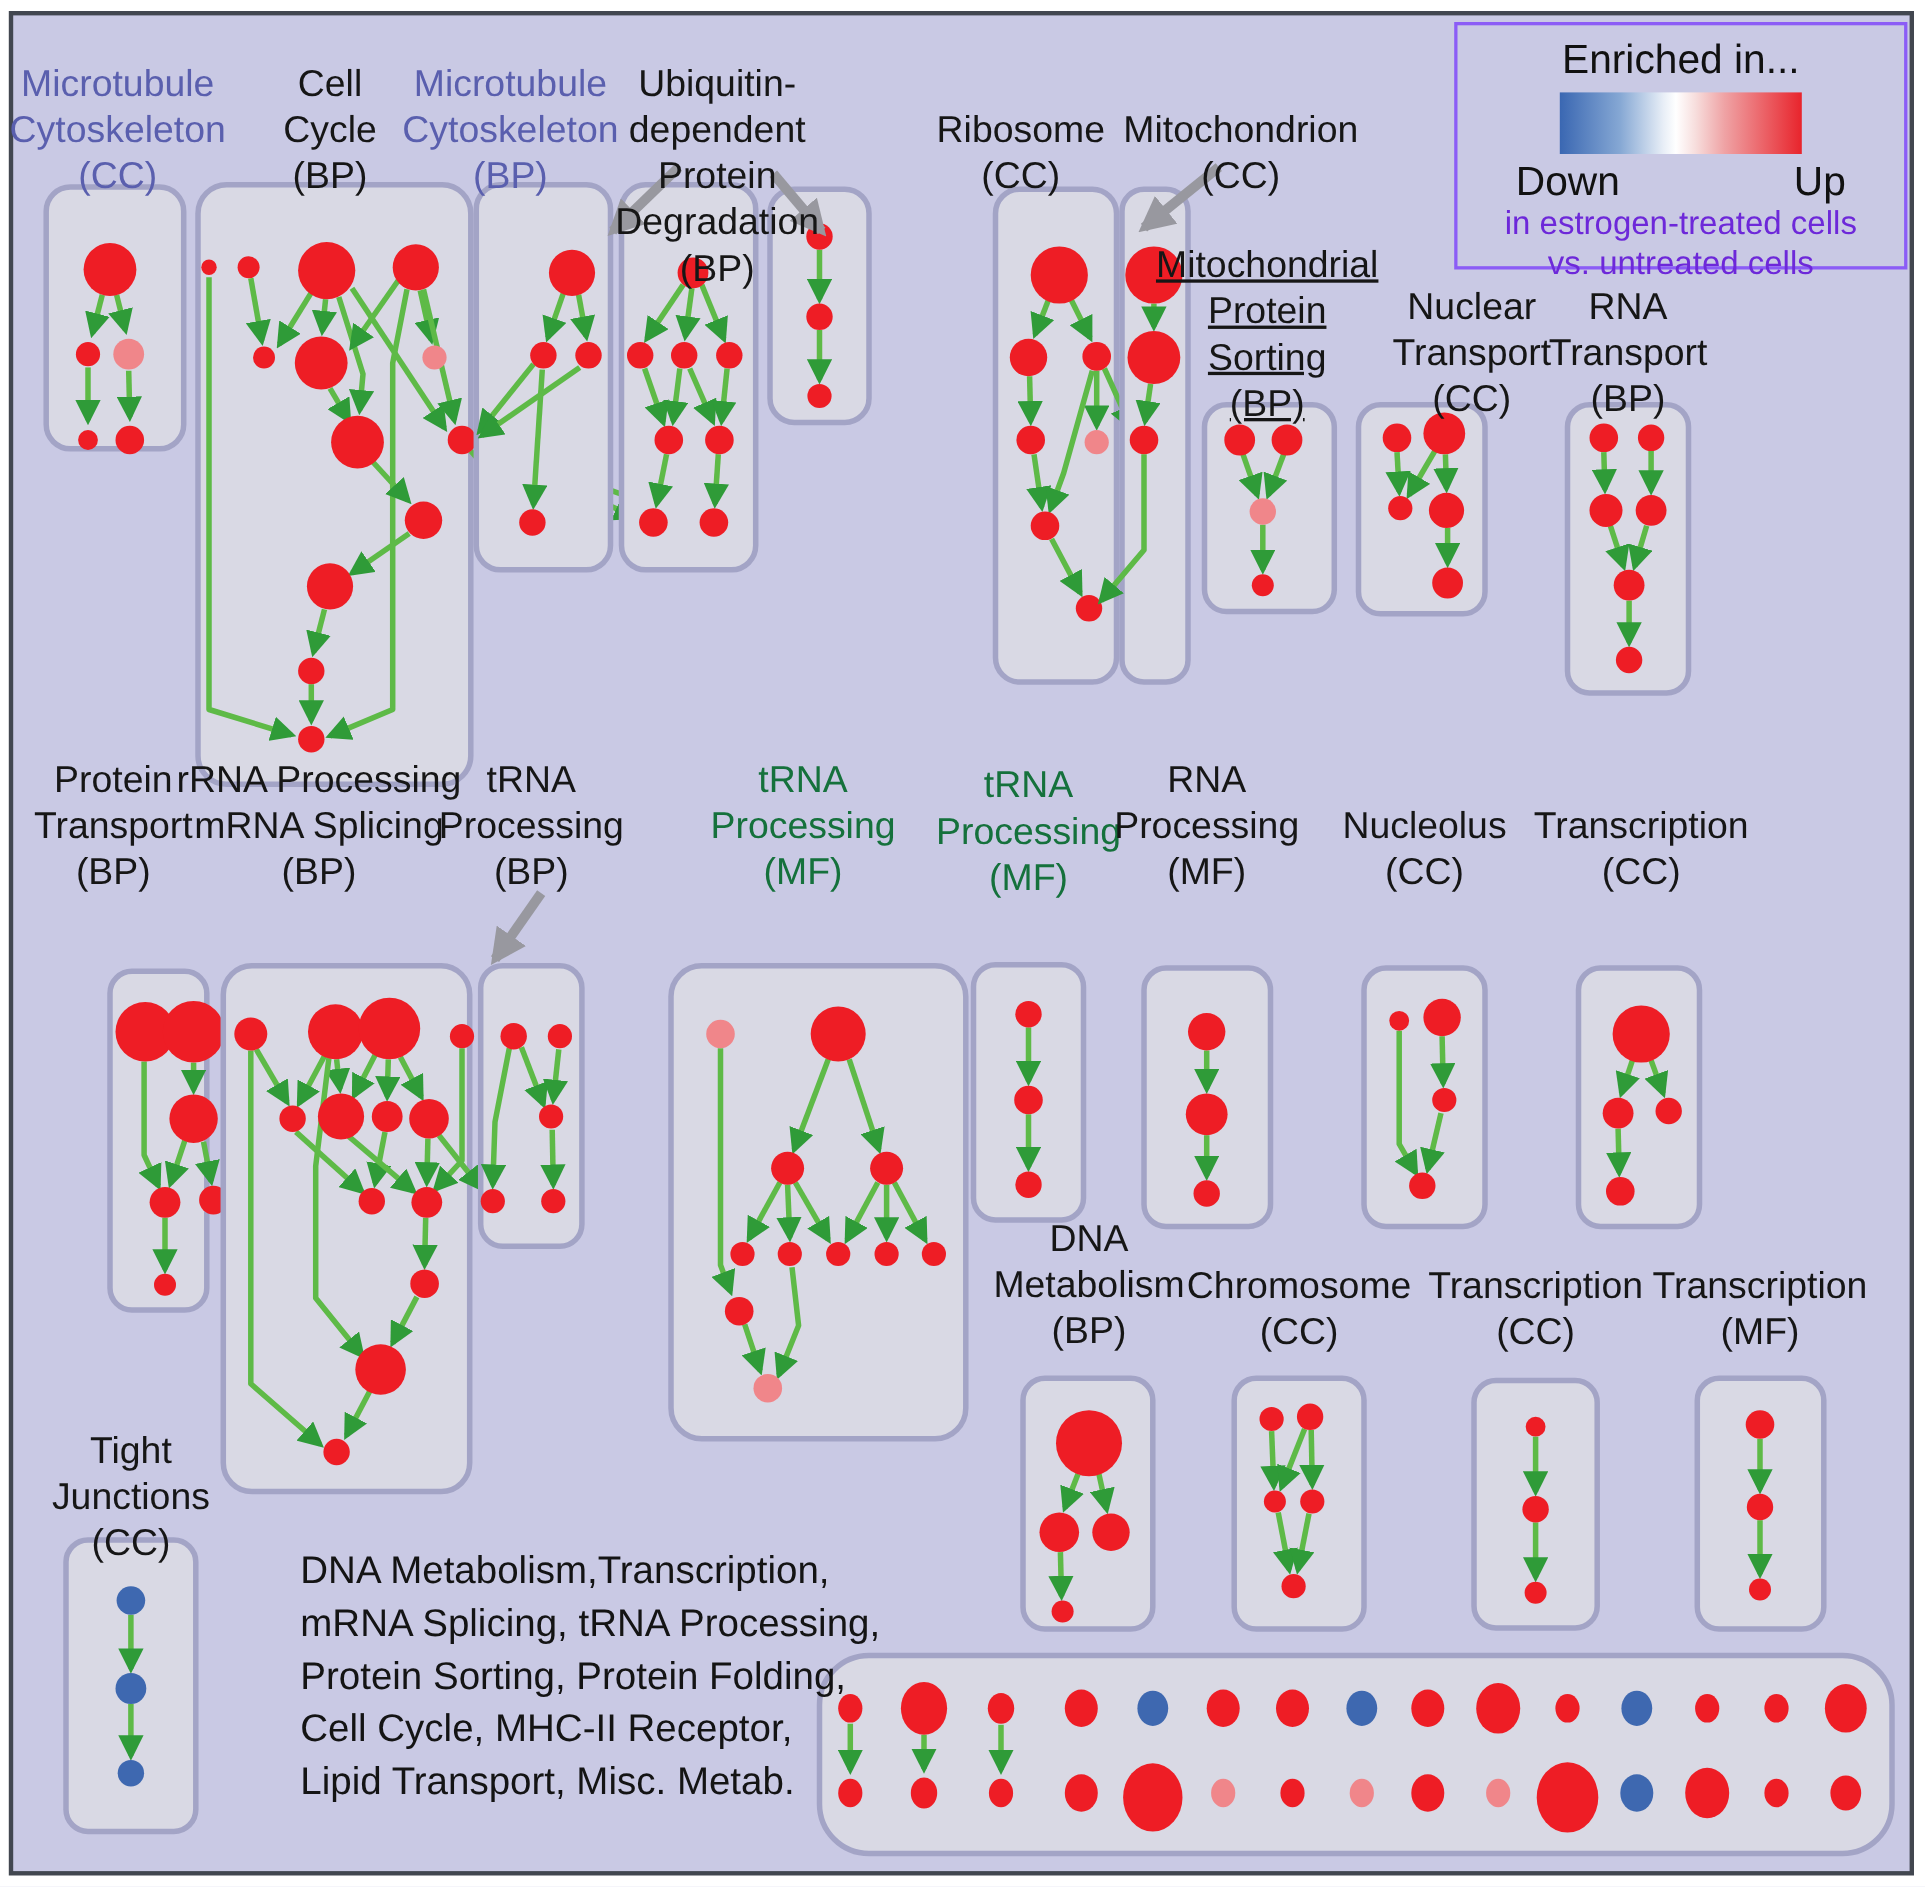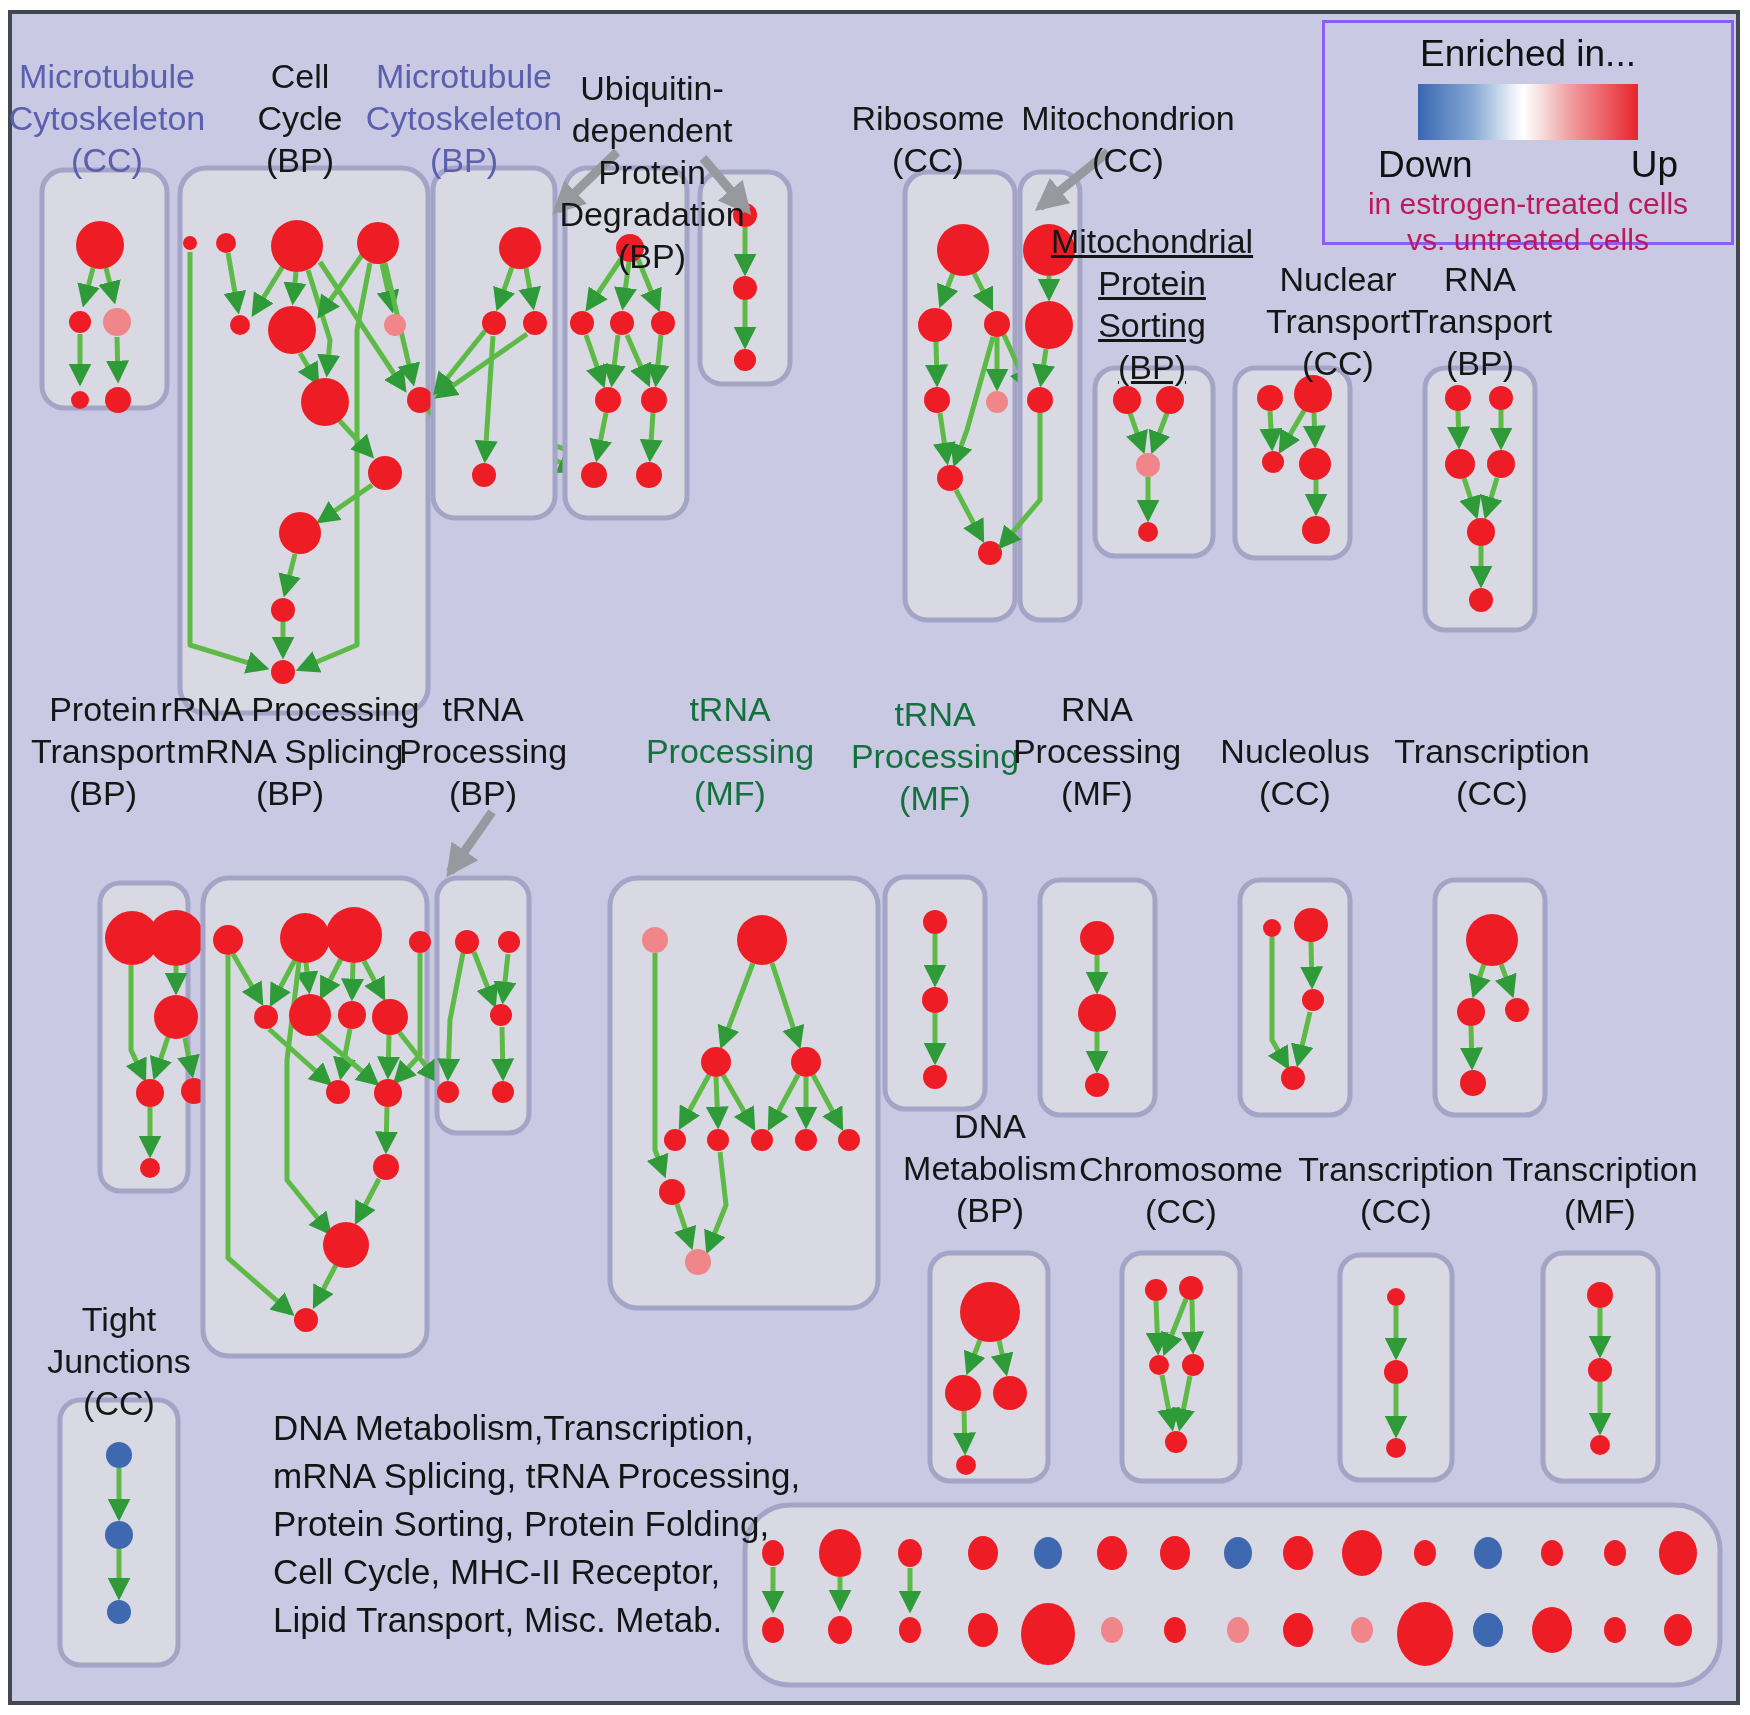--- a/index.html
+++ b/index.html
@@ -14,21 +14,21 @@
   .edge{fill:none;stroke:#5eba47;stroke-width:5;stroke-linejoin:round;}
   .gedge{fill:none;stroke:#98989f;stroke-width:9;}
   .box{fill:#d9d9e4;stroke:#a3a4c6;stroke-width:5;}
   #legend{position:absolute;left:1322px;top:20px;width:412px;height:225px;
           box-sizing:border-box;border:3px solid #8b5cf6;background:#c9c9e4;}
   #legend .lg-title{text-align:center;font-size:37px;margin-top:10px;color:#111;}
   #legend .lg-bar{width:220px;height:56px;margin:9px auto 4px auto;
       background:linear-gradient(90deg,#3a67b2 0%,#86a8d4 25%,#e9eff7 43%,#ffffff 48%,#f7dedd 56%,#efa3a5 68%,#e8242c 100%);}
   #legend .lg-row{display:flex;justify-content:space-between;width:300px;margin:0 auto;
       font-size:37px;color:#111;gap:48px;}
-  #legend .lg-sub{text-align:center;font-size:30px;line-height:36px;color:#be185d;}
+  #legend .lg-sub{text-align:center;font-size:30px;line-height:36px;color:#6d28d9;}
   #note{position:absolute;left:248px;top:1404px;font-size:35px;line-height:48px;color:#141414;margin-left:25px;}
 </style>
 </head>
 <body>
 
 <div class="page">
   <svg id="diagram" viewBox="0 0 1750 1715">
       <defs>
         <marker id="ah" viewBox="0 0 10 10" refX="8" refY="5" markerWidth="4.6" markerHeight="4.6" orient="auto">
           <path d="M0,0 L10,5 L0,10 z" fill="#2f9b38"></path>
@@ -404,21 +404,21 @@
       <div class="label " style="left: 300px; top: 55px;">
         <div>Cell</div>
         <div>Cycle</div>
         <div>(BP)</div>
       </div>
       <div class="label blue" style="left: 464px; top: 55px;">
         <div>Microtubule</div>
         <div>Cytoskeleton</div>
         <div>(BP)</div>
       </div>
-      <div class="label " style="left: 652px; top: 55px; margin-top: 12px;">
+      <div class="label " style="left: 652px; top: 55px;">
         <div>Ubiquitin-</div>
         <div>dependent</div>
         <div>Protein</div>
         <div>Degradation</div>
         <div>(BP)</div>
       </div>
       <div class="label " style="left: 928px; top: 97px;">
         <div>Ribosome</div>
         <div>(CC)</div>
       </div>

